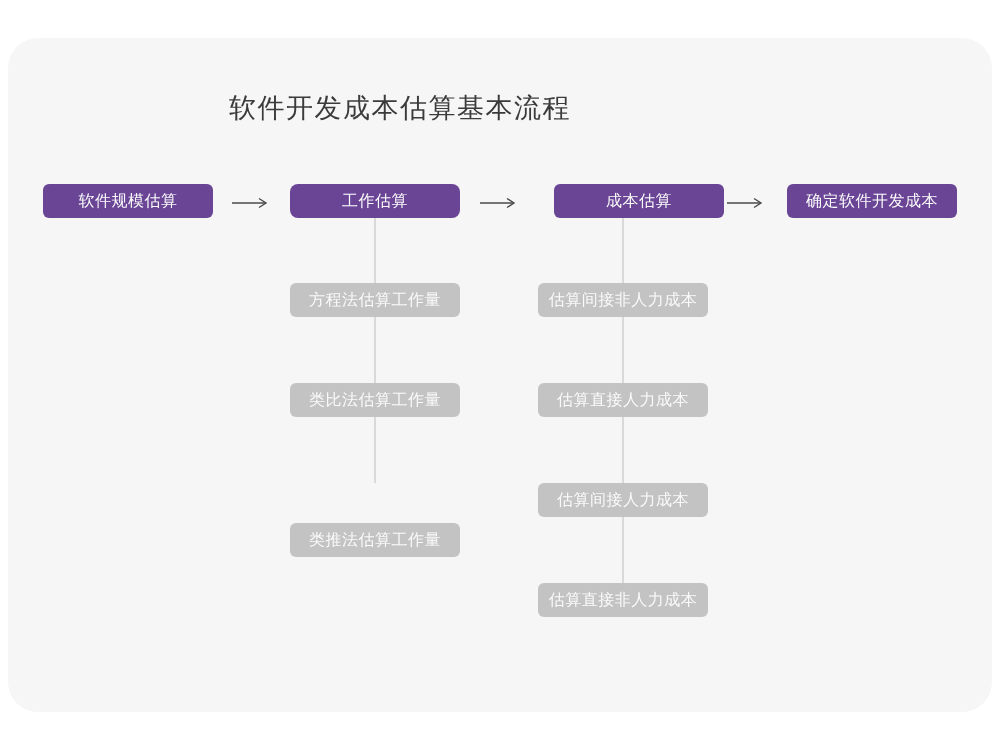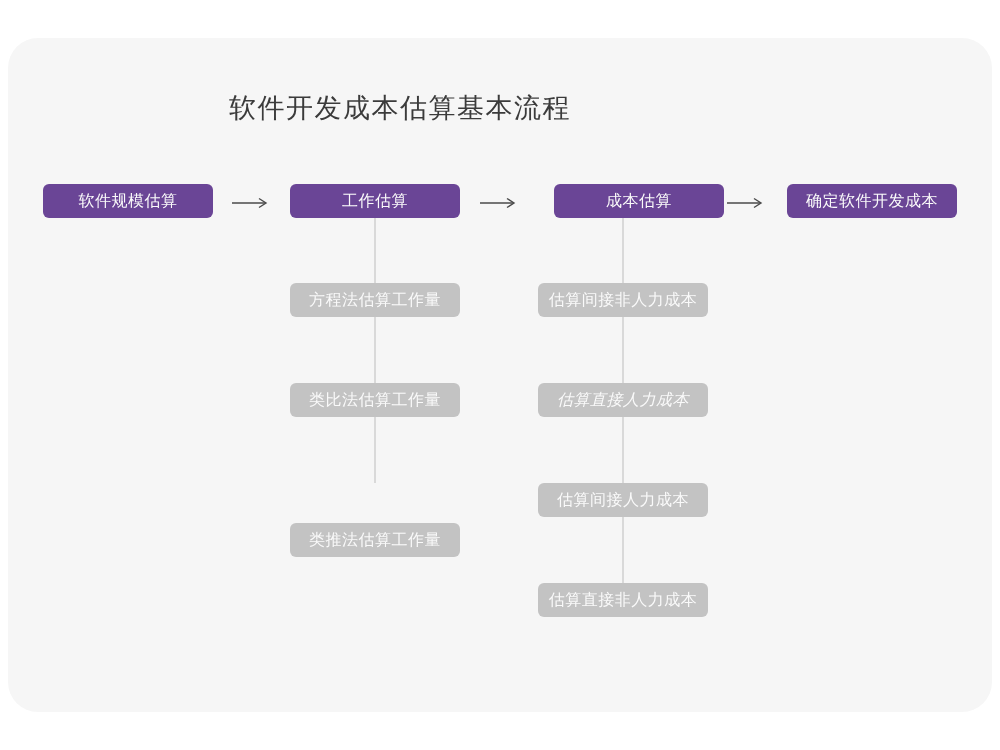--- a/index.html
+++ b/index.html
@@ -76,21 +76,21 @@
 
 <div class="node main row-y" style="left:43px;text-align:right;">软件规模估算</div>
 
 <div class="arrow" style="left:231px;">
   <svg width="38" height="12" viewBox="0 0 38 12">
     <line x1="1" y1="6" x2="34" y2="6" stroke="currentColor" stroke-width="1.4"></line>
     <path d="M28 1.5 L35 6 L28 10.5" fill="none" stroke="currentColor" stroke-width="1.4"></path>
   </svg>
 </div>
 
-<div class="node main row-y" style="left:290px;">工作估算</div>
+<div class="node main row-y" style="left:290px;border-radius:8px;">工作估算</div>
 
 <div class="arrow" style="left:479px;">
   <svg width="38" height="12" viewBox="0 0 38 12">
     <line x1="1" y1="6" x2="34" y2="6" stroke="currentColor" stroke-width="1.4"></line>
     <path d="M28 1.5 L35 6 L28 10.5" fill="none" stroke="currentColor" stroke-width="1.4"></path>
   </svg>
 </div>
 
 <div class="node main row-y" style="left:538px;margin-left:16px;">成本估算</div>
 
@@ -101,15 +101,15 @@
   </svg>
 </div>
 
 <div class="node main row-y" style="left:787px;">确定软件开发成本</div>
 
 <div class="node sub" style="left:290px;top:283px;">方程法估算工作量</div>
 <div class="node sub" style="left:290px;top:383px;">类比法估算工作量</div>
 <div class="node sub" style="left:290px;top:483px;margin-top:40px;">类推法估算工作量</div>
 
 <div class="node sub" style="left:538px;top:283px;">估算间接非人力成本</div>
-<div class="node sub" style="left:538px;top:383px;font-style:italic;">估算直接人力成本</div>
+<div class="node sub" style="left:538px;top:383px;">估算直接人力成本</div>
 <div class="node sub" style="left:538px;top:483px;">估算间接人力成本</div>
 <div class="node sub" style="left:538px;top:583px;">估算直接非人力成本</div>
 
 </body></html>

